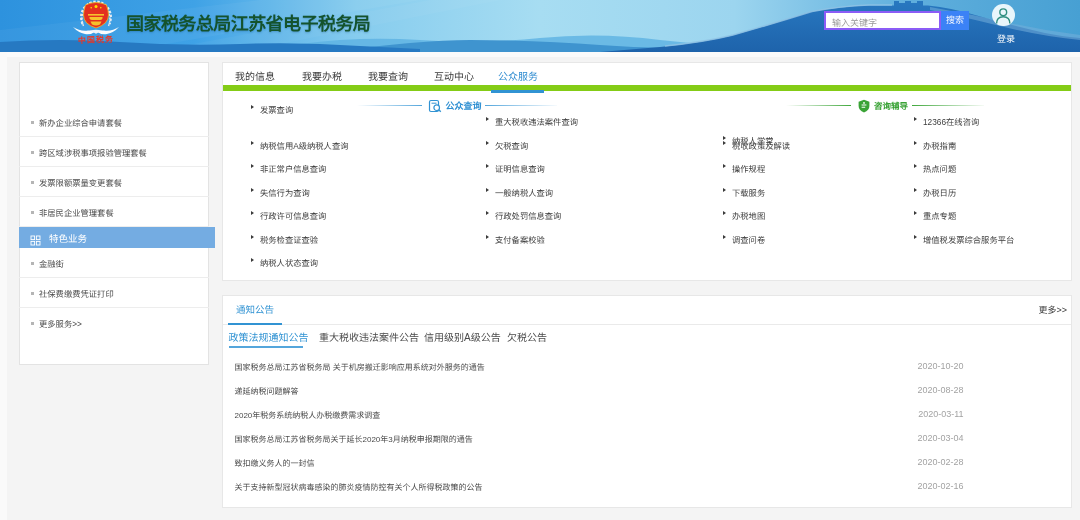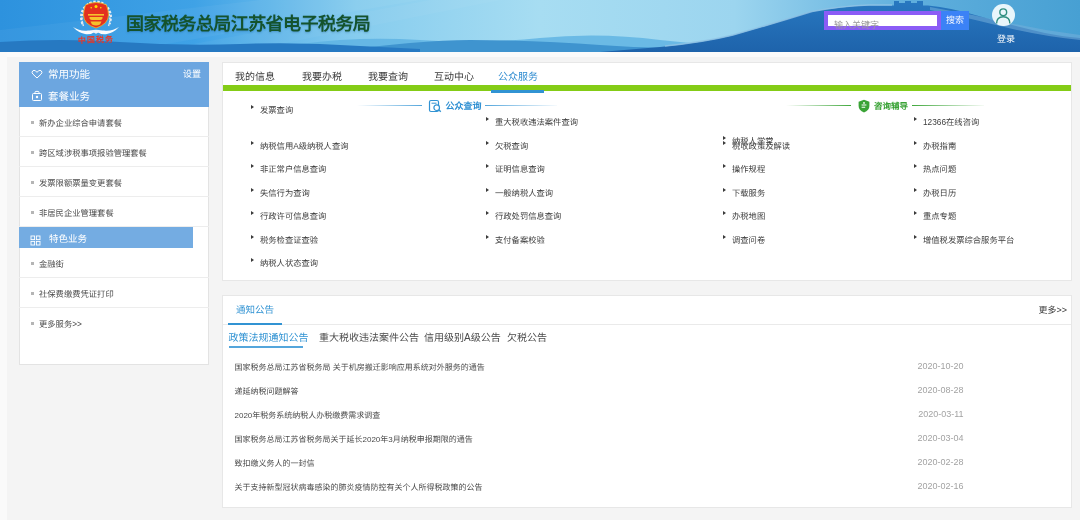--- a/index.html
+++ b/index.html
@@ -4,37 +4,37 @@
 <style>
 *{margin:0;padding:0;box-sizing:border-box;}
 html,body{width:1080px;height:520px;overflow:hidden;}
 body{font-family:"Liberation Sans",sans-serif;background:#f4f4f4;position:relative;}
 #page{position:absolute;left:0;top:0;width:1080px;height:520px;background:#f4f4f4;}
 
 #hdr{position:absolute;left:0;top:0;width:1080px;height:52px;overflow:hidden;}
 #hdr svg.bg{position:absolute;left:0;top:0;}
 #title{position:absolute;left:126px;top:9px;color:#14532d;font-size:18px;font-weight:bold;letter-spacing:-0.55px;text-shadow:0 1px 2px rgba(20,80,140,.35);}
 #emblem{position:absolute;left:72px;top:0px;}
-#search{position:absolute;left:824px;top:11px;width:117px;height:19px;background:#fff;border:4px solid #8b5cf6;}
+#search{position:absolute;left:824px;top:11px;width:117px;height:19px;background:#fff;border:2px solid #8b5cf6;}
 #search span{position:absolute;left:6px;top:3px;font-size:9px;color:#9a9a9a;}
 #sbtn{position:absolute;left:941px;top:11px;width:28px;height:19px;background:#3b82f6;color:#fff;font-size:9px;text-align:center;line-height:19px;}
 #usr{position:absolute;left:992px;top:3.5px;width:22.5px;height:22.5px;background:#e9f6fb;border-radius:50%;}
 #login{position:absolute;left:997px;top:31.5px;color:#fff;font-size:9px;}
 
 #side{position:absolute;left:19px;top:62px;width:190px;height:303px;background:#fff;border:1px solid #e3e3e3;}
 #sideblue{position:absolute;left:-1px;top:-1px;width:190px;height:45px;background:#6ca6e0;color:#fff;}
 .srow{position:absolute;left:0;width:190px;height:22px;}
 .srow .ic{position:absolute;left:12px;top:4px;}
 .srow .tx{position:absolute;left:29px;top:4px;font-size:10.5px;}
 .srow .set{position:absolute;right:8px;top:5px;font-size:9px;}
 #sideitems{position:absolute;left:-1px;top:44px;width:190px;}
 .sit{position:relative;width:190px;height:30px;border-bottom:1px solid #ededed;}
 .sit .b{position:absolute;left:12px;top:14px;width:3px;height:3px;background:#b5b5b5;}
 .sit .t{position:absolute;left:20px;top:8.5px;font-size:8.3px;color:#4a4a4a;}
-#sideblue2{position:relative;width:174px;height:21px;background:#74ace2;color:#fff;}
+#sideblue2{position:relative;width:196px;height:21px;background:#74ace2;color:#fff;}
 #sideblue2 .ic{position:absolute;left:11px;top:5px;}
 #sideblue2 .tx{position:absolute;left:30px;top:4px;font-size:9.5px;}
 
 .panel{position:absolute;background:#fff;border:1px solid #e7e7e7;}
 #p1{left:222px;top:62px;width:850px;height:219px;}
 #p2{left:222px;top:295px;width:850px;height:213px;}
 
 #nav{position:absolute;left:0;top:0;width:848px;height:28px;border-bottom:6px solid #84cc16;}
 .ntab{position:absolute;top:4.5px;font-size:10px;color:#3a3a3a;}
 .ntab.act{color:#2e8bd0;}
@@ -131,37 +131,20 @@
 <div id="usr">
 <svg width="22.5" height="22.5" viewBox="0 0 22.5 22.5">
 <circle cx="11.25" cy="8.3" r="3.4" fill="none" stroke="#2f8f80" stroke-width="1.4"></circle>
 <path d="M4.6,19.5 Q4.6,12.7 11.25,12.7 Q17.9,12.7 17.9,19.5" fill="none" stroke="#2f8f80" stroke-width="1.4"></path>
 </svg>
 </div>
 <div id="login">登录</div>
 </div>
 
 <div id="side">
-<div id="sideblue">
-  <div class="srow" style="top:0px;">
-    <span class="ic"><svg width="12" height="12" viewBox="0 0 12 12">
-              <path d="M6,10 L1.8,6 Q0.4,4.4 1.6,3 Q3,1.6 4.6,3 L6,4.3 L7.4,3 Q9,1.6 10.4,3 Q11.6,4.4 10.2,6 Z" fill="none" stroke="#fff" stroke-width="1"></path>
-            </svg></span>
-    <span class="tx">常用功能</span>
-    <span class="set">设置</span>
-  </div>
-  <div class="srow" style="top:22px;">
-    <span class="ic"><svg width="12" height="12" viewBox="0 0 12 12">
-              <rect x="1.5" y="3.5" width="9" height="7" rx="1" fill="none" stroke="#fff" stroke-width="1"></rect>
-              <path d="M4,3.5 L4,2.4 Q4,1.4 5,1.4 L7,1.4 Q8,1.4 8,2.4 L8,3.5" fill="none" stroke="#fff" stroke-width="1"></path>
-              <circle cx="6" cy="7" r="1.2" fill="#fff"></circle>
-            </svg></span>
-    <span class="tx">套餐业务</span>
-  </div>
-</div>
 <div id="sideitems">
   <div class="sit">
           <span class="b"></span>
           <span class="t">新办企业综合申请套餐</span>
         </div>
   <div class="sit">
           <span class="b"></span>
           <span class="t">跨区域涉税事项报验管理套餐</span>
         </div>
   <div class="sit">

